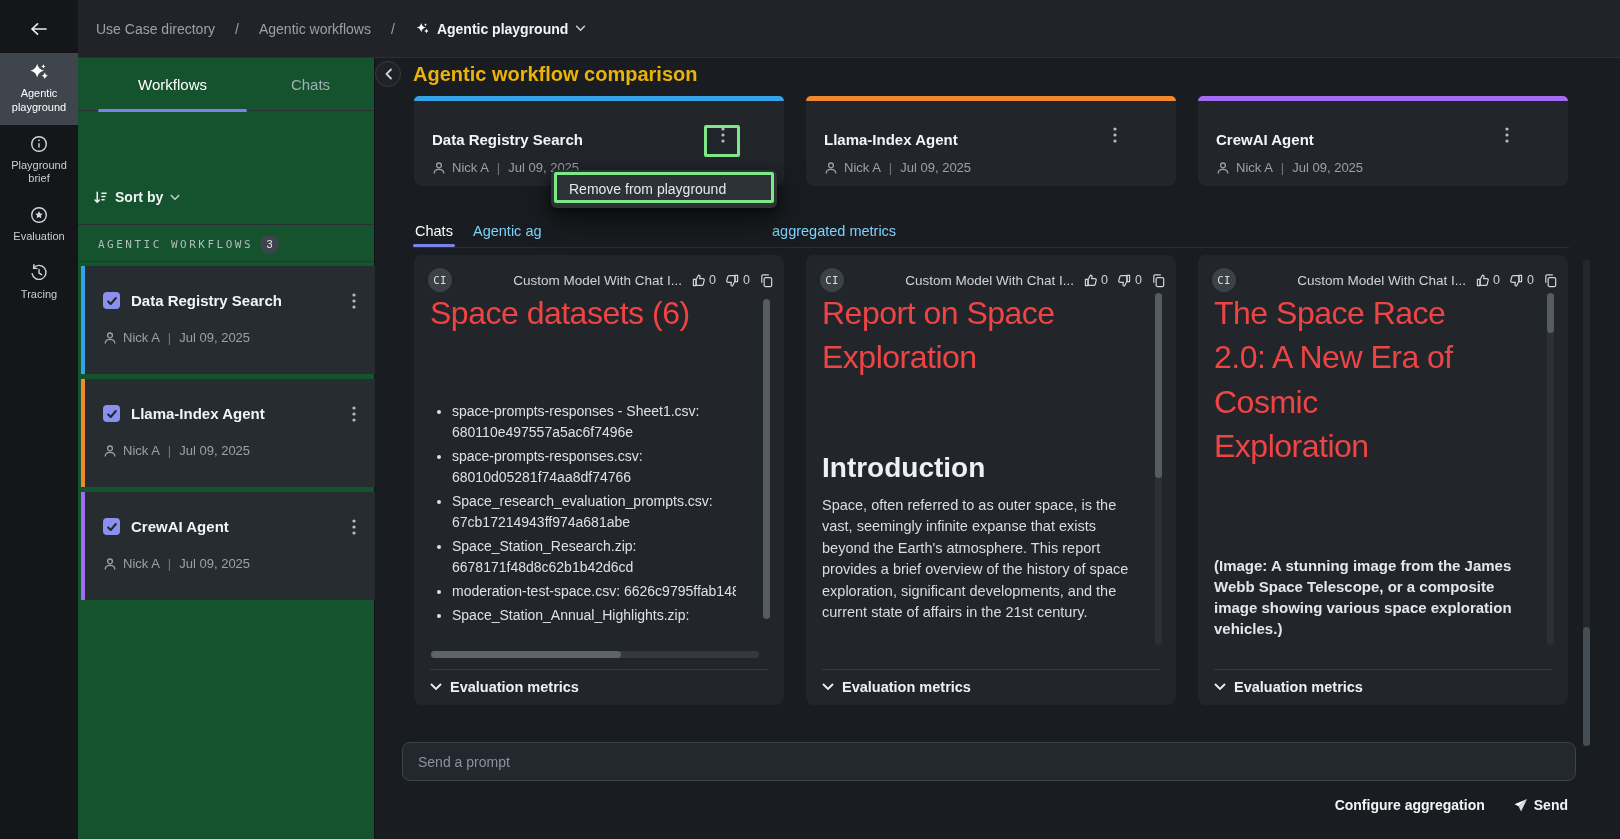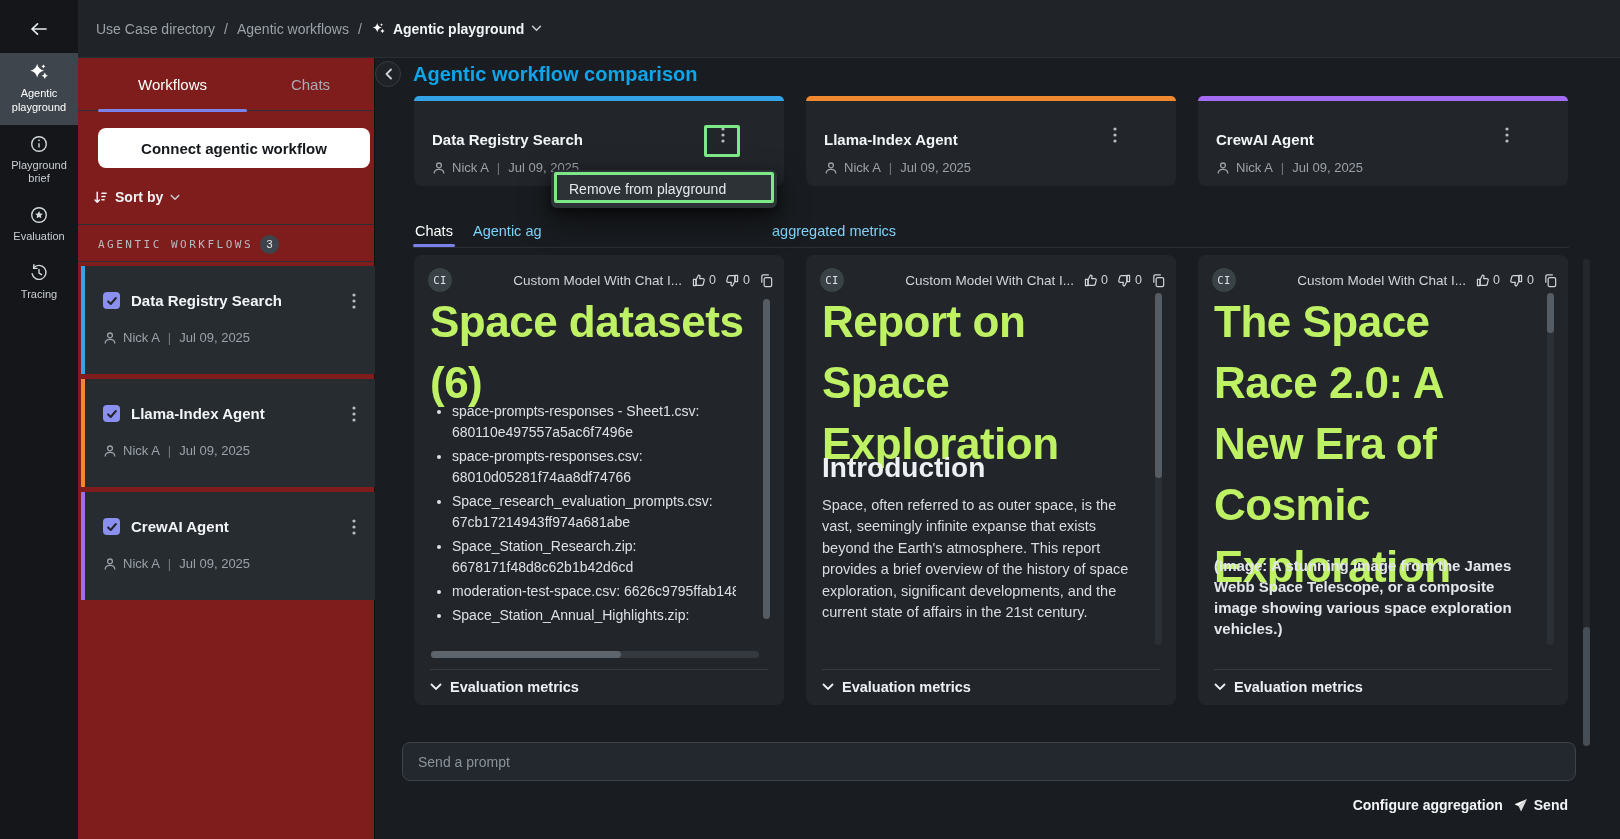--- a/index.html
+++ b/index.html
@@ -18,26 +18,26 @@
   .back-btn { position:absolute; top:17px; left:26px; width:26px; height:24px; display:flex; align-items:center; justify-content:center; cursor:pointer; background:none; border:none; }
   .rail-items { position:absolute; top:53px; left:0; right:0; display:flex; flex-direction:column; }
   .rail-item { padding:8px 3px 10px; text-align:center; cursor:pointer; }
   .rail-item.active { background:#3e454c; }
   .rail-item .ric { height:22px; display:flex; align-items:center; justify-content:center; }
   .rail-item .rlabel { margin-top:4px; font-size:11px; line-height:1.25; color:#c9cfd5; }
   .rail-item.active .rlabel { color:#ffffff; }
 
   
   .topbar { position:absolute; left:78px; top:0; width:1542px; height:58px; background:#202428; border-bottom:1px solid #2a2f34; display:flex; align-items:center; padding-left:18px; }
-  .crumbs { display:flex; align-items:center; gap:9px; font-size:14px; color:#9aa1a8; }
+  .crumbs { display:flex; align-items:center; gap:20px; font-size:14px; color:#9aa1a8; }
   .crumb-link { cursor:pointer; }
   .crumb-current { display:flex; align-items:center; gap:7px; color:#f2f4f6; font-weight:700; cursor:pointer; }
 
   
-  .panel { position:absolute; left:78px; top:58px; width:297px; height:781px; background:#7f1d1d; border-right:1px solid #101316; }
+  .panel { position:absolute; left:78px; top:58px; width:297px; height:781px; background:#14532d; border-right:1px solid #101316; }
   .p-tabs { position:absolute; top:0; left:0; right:0; height:53px; display:flex; padding-left:20px; border-bottom:1px solid #2b3036; }
   .p-tab { position:relative; height:53px; display:flex; align-items:center; justify-content:center; font-size:15px; color:#a6adb4; cursor:pointer; }
   .p-tab.t1 { width:155px; }
   .p-tab.t2 { width:132px; }
   .p-tab.active { color:#ffffff; font-weight:500; }
   .tab-underline { position:absolute; left:0; right:0; bottom:-1px; height:3px; border-radius:2px; }
   .connect-btn { position:absolute; top:70px; left:20px; width:272px; height:40px; background:#ffffff; color:#15181c; font-weight:700; font-size:15px; border:none; border-radius:8px; display:flex; align-items:center; justify-content:center; cursor:pointer; font-family:"Liberation Sans",sans-serif; }
   .sortby { position:absolute; top:128px; left:15px; height:22px; display:flex; align-items:center; gap:7px; font-weight:700; font-size:14px; color:#f0f2f4; cursor:pointer; }
   .p-div { position:absolute; left:0; right:0; border-top:1px solid #2b3036; }
   .section-row { position:absolute; top:175px; left:20px; right:12px; height:22px; display:flex; align-items:center; gap:7px; }
@@ -50,42 +50,42 @@
   .wcard-title { font-size:15px; font-weight:700; color:#f2f4f6; white-space:nowrap; }
   .kebab-btn { position:absolute; right:10px; top:24px; width:22px; height:22px; display:flex; align-items:center; justify-content:center; cursor:pointer; background:none; border:none; }
   .meta-row { display:flex; align-items:center; gap:6px; font-size:13px; color:#9aa1a8; white-space:nowrap; }
   .meta-sep { color:#6f767d; padding:0 2px; }
   .wcard-meta { position:absolute; left:18px; top:64px; }
 
   .collapse-btn { position:absolute; left:0; top:3px; width:26px; height:26px; border-radius:50%; background:#1f2327; border:1px solid #363c42; color:#ced3d8; display:flex; align-items:center; justify-content:center; cursor:pointer; z-index:6; }
 
   
   .main { position:absolute; left:375px; top:58px; width:1245px; height:781px; background:#191c20; }
-  .m-title { position:absolute; left:38px; top:5px; font-size:20px; font-weight:600; color:#0ea5e9; }
+  .m-title { position:absolute; left:38px; top:5px; font-size:20px; font-weight:600; color:#eab308; }
 
   .mcol { position:absolute; top:38px; width:370px; height:90px; background:#22262b; border-radius:8px; }
   .mcol-bar { height:5px; border-radius:8px 8px 0 0; }
   .mcol-title { position:absolute; left:18px; top:35px; font-size:15px; font-weight:700; color:#f2f4f6; }
   .mcol-meta { position:absolute; left:18px; top:64px; }
   .mcol .kebab-btn { right:50px; top:28px; }
   .col1 { left:39px; } .col2 { left:431px; } .col3 { left:823px; }
 
   .m-tab { position:absolute; top:157px; height:32px; display:flex; align-items:center; font-size:14.5px; color:#7dd3fc; cursor:pointer; }
   .m-tab.active { color:#ffffff; }
   .m-tab .tab-underline { bottom:0; }
   .m-tabdiv { position:absolute; left:38px; top:189px; width:1156px; border-top:1px solid #2b3036; }
 
   .ccard { position:absolute; top:197px; width:370px; height:450px; background:#22262b; border-radius:8px; overflow:hidden; }
   .ccard-head { position:absolute; top:12px; left:14px; right:10px; height:26px; display:flex; align-items:center; gap:9px; }
   .avatar { width:24px; height:24px; border-radius:50%; background:#3a4147; color:#dfe3e6; font-family:"DejaVu Sans Mono", monospace; font-size:10.5px; display:flex; align-items:center; justify-content:center; letter-spacing:.5px; flex:none; }
   .model-name { flex:1; font-size:13.5px; color:#cfd4d9; white-space:nowrap; overflow:hidden;text-align:right; }
   .vote { display:flex; align-items:center; gap:3px; font-size:12.5px; color:#cfd4d9; cursor:pointer; flex:none; }
   .copy-btn { flex:none; cursor:pointer; display:flex; align-items:center; background:none; border:none; }
 
-  .md-h1 { position:absolute; left:16px; top:36px; font-size:44px; line-height:1.39; font-weight:700; color:#bef264; letter-spacing:-.5px; }
+  .md-h1 { position:absolute; left:16px; top:36px; font-size:32px; line-height:1.39; font-weight:400; color:#ef4444; letter-spacing:-.5px; }
   .c1 .md-h1 { width:314px; }
   .c2 .md-h1 { width:256px; }
   .c3 .md-h1 { width:256px; }
   .md-h2 { position:absolute; left:16px; top:197px; font-size:28px; font-weight:600; color:#eef1f4; }
   .c2 .md-p { position:absolute; left:16px; top:240px; width:318px; font-size:14.5px; line-height:1.48; color:#d9dde1; }
   .c3 .md-p { position:absolute; left:16px; top:300px; width:312px; font-size:15px; font-weight:600; line-height:1.4; color:#e3e7ea; }
 
   .c1-list { position:absolute; left:16px; top:146px; width:306px; height:250px; overflow:hidden; }
   .c1-list ul { width:372px; padding-left:22px; }
   .c1-list li { font-size:14px; line-height:1.5; color:#dde1e5; margin-bottom:3px; }
@@ -105,21 +105,21 @@
   .menu-item { height:30px; display:flex; align-items:center; padding:0 18px; font-size:14px; color:#e6e9ec; cursor:pointer; white-space:nowrap; }
 
   
   .anno { position:absolute; border:3px solid #7ee787; z-index:30; border-radius:2px; pointer-events:none; }
   .anno-kebab { left:329px; top:67px; width:36px; height:32px; }
   .anno-menu { left:179px; top:114px; width:220px; height:31px; }
 
   
   .prompt { position:absolute; left:27px; top:684px; width:1174px; height:39px; background:#23282e; border:1px solid #3c434b; border-radius:8px; color:#e6e9ec; font-size:14px; padding:0 15px; font-family:"Liberation Sans",sans-serif; outline:none; }
   .prompt::placeholder { color:#8b939b; }
-  .factions { position:absolute; top:739px; right:52px; display:flex; align-items:center; gap:10px; }
+  .factions { position:absolute; top:739px; right:52px; display:flex; align-items:center; gap:28px; }
   .faction { display:flex; align-items:center; gap:6px; font-weight:700; font-size:14px; color:#f2f4f6; cursor:pointer; background:none; border:none; font-family:"Liberation Sans",sans-serif; }
 
   .m-scrolltrack { position:absolute; left:1208px; top:201px; width:7px; height:487px; border-radius:4px; background:#24282d; cursor:pointer; }
   .m-scrollthumb { position:absolute; left:1208px; top:569px; width:7px; height:119px; border-radius:4px; background:#474d54; cursor:pointer; }
 
   svg { display:block; }
 </style>
 </head>
 <body>
 
@@ -204,21 +204,20 @@
     <div class="p-tabs">
       <div class="p-tab t1 active">
         <span>Workflows</span>
         <div class="tab-underline" style="background: rgb(123, 131, 235);"></div>
       </div>
       <div class="p-tab t2">
         <span>Chats</span>
       </div>
     </div>
 
-    <button class="connect-btn">Connect agentic workflow</button>
 
     <div class="sortby">
       <span>
         <svg width="15" height="15" viewBox="0 0 16 16" fill="none" stroke="#f0f2f4" stroke-width="1.6" stroke-linecap="round" stroke-linejoin="round">
             <path d="M4.5 2.5 V13 M4.5 13 L2.2 10.7 M4.5 13 L6.8 10.7"></path>
             <line x1="9.5" y1="3.5" x2="14" y2="3.5"></line>
             <line x1="9.5" y1="7" x2="12.8" y2="7"></line>
             <line x1="9.5" y1="10.5" x2="11.8" y2="10.5"></line>
           </svg>
       </span>

